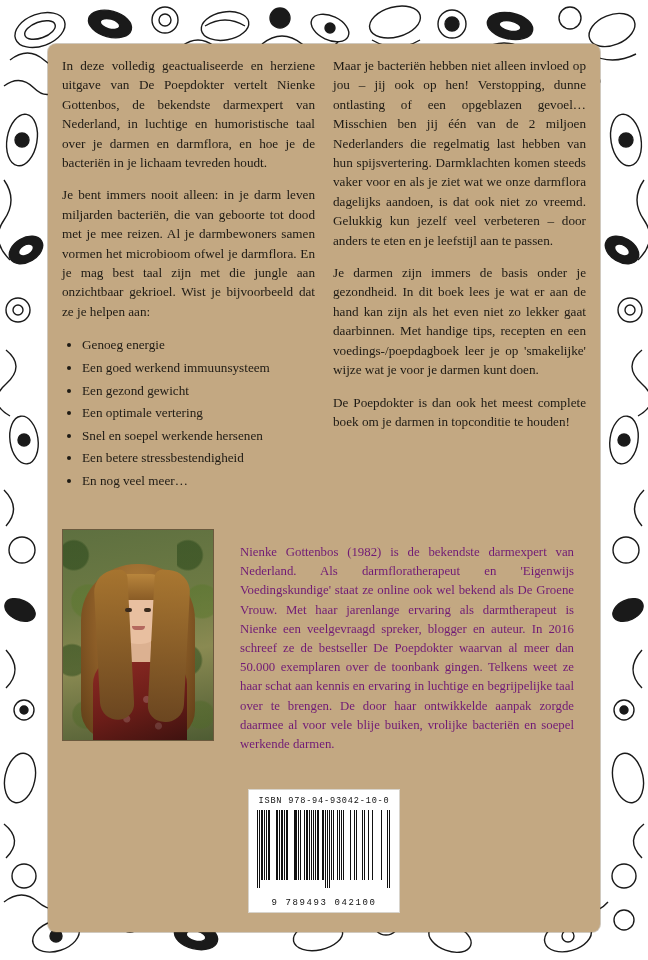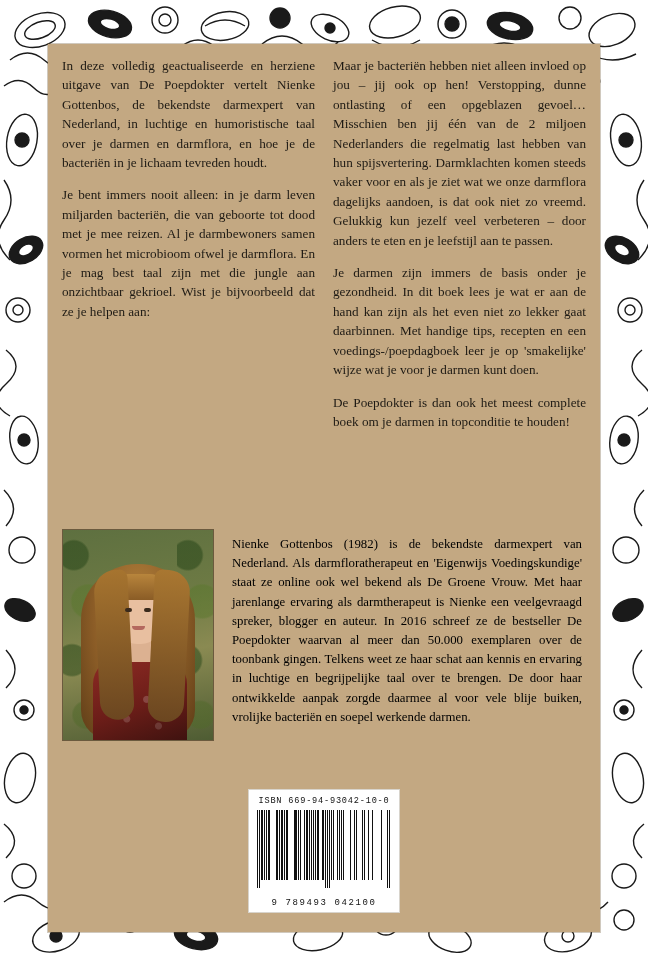--- a/index.html
+++ b/index.html
@@ -33,20 +33,21 @@
   }
   
   #content-panel {
     position: absolute;
     left: 48px;
     top: 44px;
     width: 552px;
     height: 888px;
     background: #c3a882;
     box-shadow: 0 0 0 1px rgba(120,100,70,0.35);
+    border-radius: 8px;
   }
   .columns {
     position: absolute;
     left: 14px;
     top: 12px;
     width: 524px;
     display: flex;
     gap: 18px;
   }
   .col {
@@ -178,24 +179,24 @@
       radial-gradient(circle at 25% 62%, rgba(45,75,28,.55) 0 15px, transparent 17px),
       radial-gradient(circle at 65% 88%, rgba(80,105,42,.5) 0 13px, transparent 15px);
   }
   .ph-foliage-l { left: 0; }
   .ph-foliage-r { right: 0; }
   #author-bio {
     flex: 1;
     padding-top: 2px;
   }
   #author-bio p {
-    margin: 4px;
+    margin: 12px;
     font-size: 12.8px;
     line-height: 1.5;
-    color: #000000;
+    color: #701a75;
     text-align: justify;
   }
   
   #barcode-block {
     position: absolute;
     left: 50%;
     transform: translateX(-50%);
     top: 745px;
     width: 152px;
     background: #ffffff;
@@ -338,20 +339,29 @@
     </svg>
   </div>
 
   <div id="content-panel">
 
     <div class="columns">
 
       <div class="col">
         <p>In deze volledig geactualiseerde en herziene uitgave van De Poepdokter vertelt Nienke Gottenbos, de bekendste darmexpert van Nederland, in luchtige en humoristische taal over je darmen en darmflora, en hoe je de bacteriën in je lichaam tevreden houdt.</p>
         <p>Je bent immers nooit alleen: in je darm leven miljarden bacteriën, die van geboorte tot dood met je mee reizen. Al je darmbewoners samen vormen het microbioom ofwel je darmflora. En je mag best taal zijn met die jungle aan onzichtbaar gekrioel. Wist je bijvoorbeeld dat ze je helpen aan:</p>
+        <ul class="benefits">
+          <li>Genoeg energie</li>
+          <li>Een goed werkend immuunsysteem</li>
+          <li>Een gezond gewicht</li>
+          <li>Een optimale vertering</li>
+          <li>Snel en soepel werkende hersenen</li>
+          <li>Een betere stressbestendigheid</li>
+          <li>En nog veel meer…</li>
+        </ul>
       </div>
 
       <div class="col">
         <p>Maar je bacteriën hebben niet alleen invloed op jou – jij ook op hen! Verstopping, dunne ontlasting of een opgeblazen gevoel… Misschien ben jij één van de 2 miljoen Nederlanders die regelmatig last hebben van hun spijsvertering. Darmklachten komen steeds vaker voor en als je ziet wat we onze darmflora dagelijks aandoen, is dat ook niet zo vreemd. Gelukkig kun jezelf veel verbeteren – door anders te eten en je leefstijl aan te passen.</p>
         <p>Je darmen zijn immers de basis onder je gezondheid. In dit boek lees je wat er aan de hand kan zijn als het even niet zo lekker gaat daarbinnen. Met handige tips, recepten en een voedings-/poepdagboek leer je op 'smakelijke' wijze wat je voor je darmen kunt doen.</p>
         <p>De Poepdokter is dan ook het meest complete boek om je darmen in topconditie te houden!</p>
       </div>
 
     </div>
 
@@ -370,21 +380,21 @@
         <div class="ph-eye-l"></div>
         <div class="ph-eye-r"></div>
         <div class="ph-mouth"></div>
       </div>
       <div id="author-bio">
         <p>Nienke Gottenbos (1982) is de bekendste darmexpert van Nederland. Als darmfloratherapeut en 'Eigenwijs Voedingskundige' staat ze online ook wel bekend als De Groene Vrouw. Met haar jarenlange ervaring als darmtherapeut is Nienke een veelgevraagd spreker, blogger en auteur. In 2016 schreef ze de bestseller De Poepdokter waarvan al meer dan 50.000 exemplaren over de toonbank gingen. Telkens weet ze haar schat aan kennis en ervaring in luchtige en begrijpelijke taal over te brengen. De door haar ontwikkelde aanpak zorgde daarmee al voor vele blije buiken, vrolijke bacteriën en soepel werkende darmen.</p>
       </div>
     </div>
 
     <div id="barcode-block">
-      <div id="isbn-text">ISBN 669-94-93042-10-0</div>
+      <div id="isbn-text">ISBN 978-94-93042-10-0</div>
       <div id="barcode-bars">
           <span style="width: 1px; height: 78px; align-self: flex-start;"></span>
           <span style="width: 1px; height: 78px; align-self: flex-start;"></span>
           <span style="width: 2px; height: 70px; align-self: flex-start;"></span>
           <span style="width: 1px; height: 70px; align-self: flex-start;"></span>
           <span style="width: 1px; height: 70px; align-self: flex-start;"></span>
           <span style="width: 1px; height: 70px; align-self: flex-start;"></span>
           <span style="width: 1px; height: 70px; align-self: flex-start;"></span>
           <span style="width: 1px; height: 70px; align-self: flex-start; background: transparent;"></span>
           <span style="width: 2px; height: 70px; align-self: flex-start; background: transparent;"></span>

